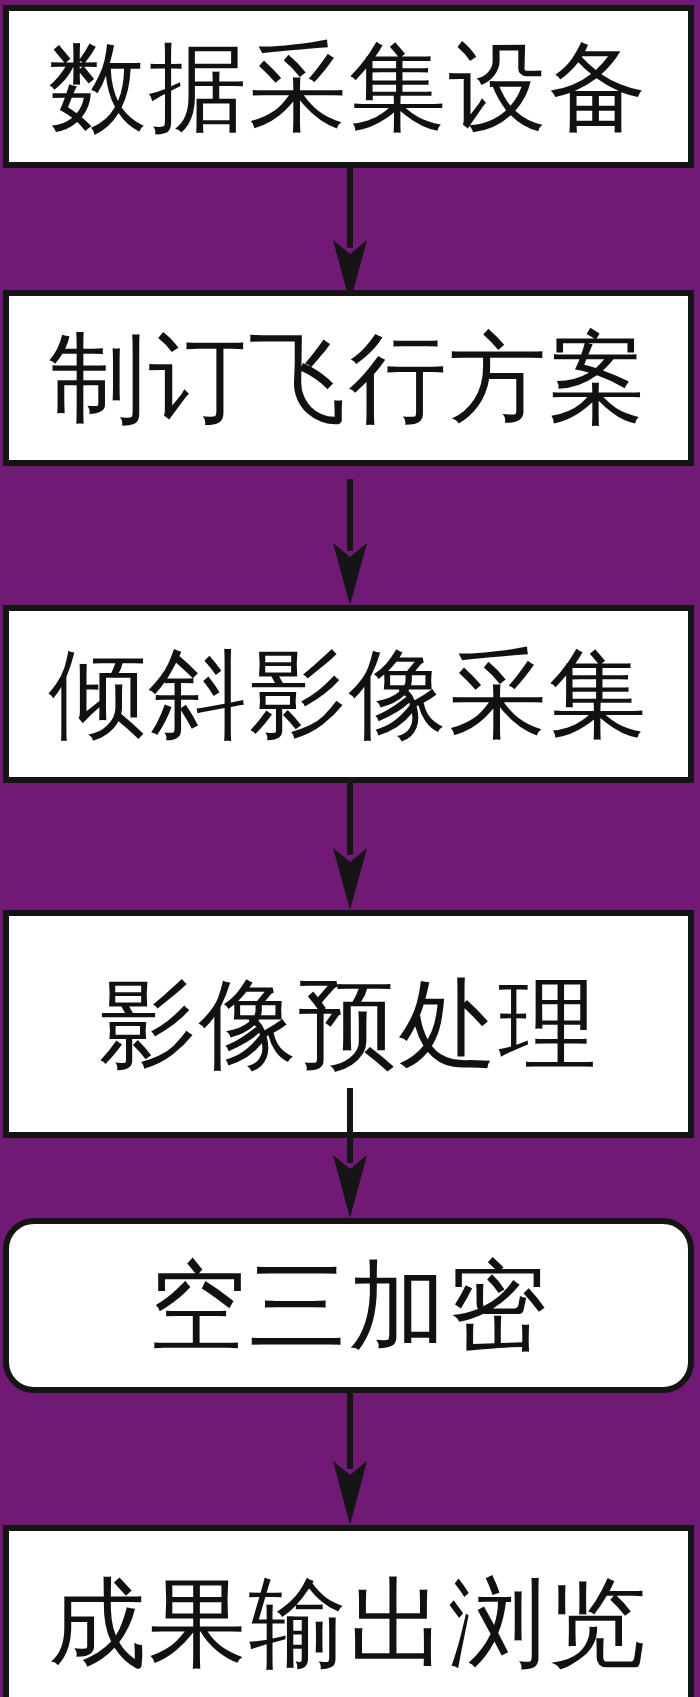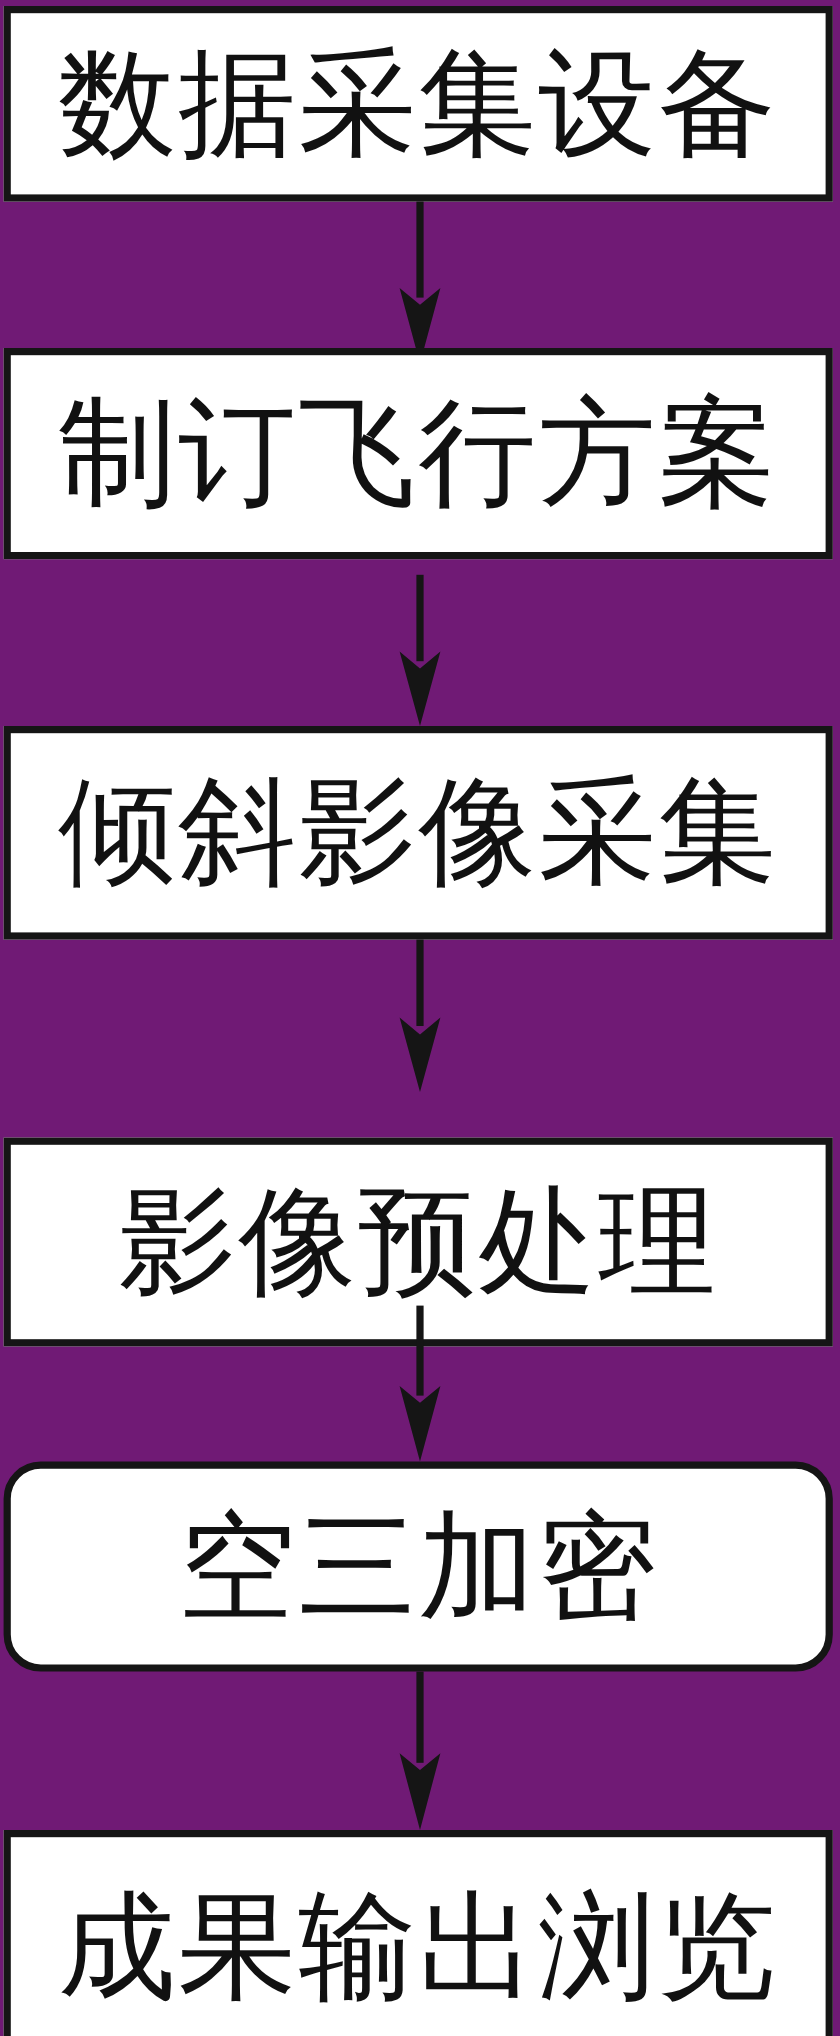--- a/index.html
+++ b/index.html
@@ -83,21 +83,21 @@
     <span class="node-label">倾斜影像采集</span>
   </div>
 
   <div class="connector" style="top:783px;height:127px;">
     <svg viewBox="0 0 700 127" preserveAspectRatio="none" aria-hidden="true">
       <rect x="347" y="0" width="6" height="72" fill="#151515"></rect>
       <path d="M 333 65 L 350 127 L 367 65 L 350 79 Z" fill="#151515"></path>
     </svg>
   </div>
 
-  <div class="node" style="top:948px;height:174px;">
+  <div class="node" style="top:910px;height:228px;">
     <span class="node-label">影像预处理</span>
   </div>
 
   <div class="connector" style="top:1088px;height:130px;">
     <svg viewBox="0 0 700 130" preserveAspectRatio="none" aria-hidden="true">
       <rect x="347" y="0" width="6" height="75" fill="#151515"></rect>
       <path d="M 333 67 L 350 130 L 367 67 L 350 81 Z" fill="#151515"></path>
     </svg>
   </div>
 

